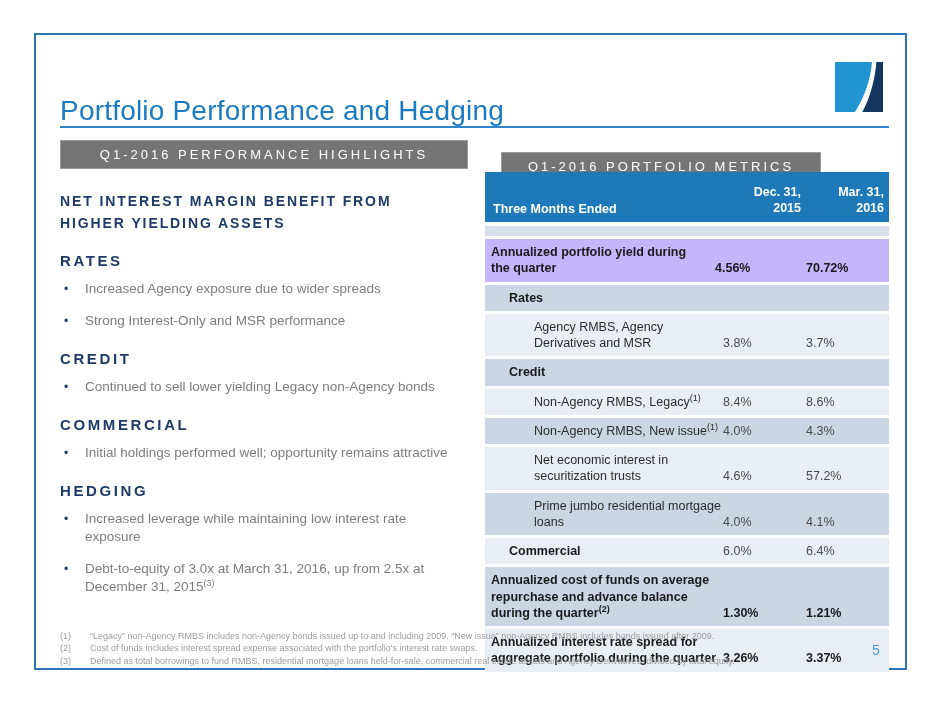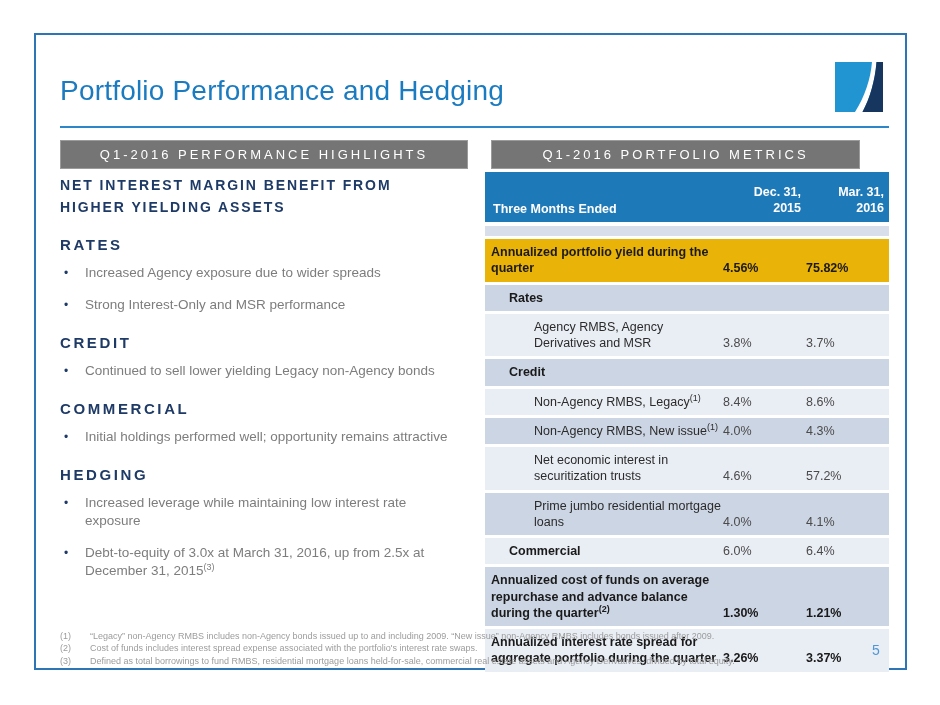--- a/index.html
+++ b/index.html
@@ -7,36 +7,36 @@
     width:940px;height:705px;position:relative;background:#ffffff;
     font-family:"Liberation Sans","DejaVu Sans",sans-serif;
     -webkit-font-smoothing:antialiased;
   }
   .slide{
     position:absolute;left:34px;top:33px;width:869px;height:633px;
     border:2px solid #2e75b5;background:#ffffff;
   }
   .logo{position:absolute;left:799px;top:27px;width:48px;height:50px;}
   .title{
-    position:absolute;left:24px;top:40px;width:700px;
+    position:absolute;left:24px;top:60px;width:700px;
     font-size:28px;color:#1b7bc0;letter-spacing:.2px;
   }
   .title-rule{
     position:absolute;left:24px;top:91px;width:829px;height:2px;background:#2e86c8;
   }
   .bar{
     position:absolute;top:105px;height:29px;background:#757575;border:1px solid #9b9b9b;
     box-sizing:border-box;display:flex;align-items:center;justify-content:center;
     color:#ffffff;font-size:13px;letter-spacing:3px;
   }
   .bar-left{left:24px;width:408px;}
-  .bar-right{left:455px;width:369px;}
+  .bar-right{left:465px;width:320px;margin-top:12px;}
 
   
-  .left-col{position:absolute;left:24px;top:140px;width:414px;}
+  .left-col{position:absolute;left:24px;top:156px;width:414px;}
   .nim{
     color:#1e3a66;font-size:14px;font-weight:600;letter-spacing:1.9px;
     line-height:1.55;width:398px;margin-bottom:18px;
   }
   .sec-title{
     color:#1e3a66;font-size:15px;font-weight:600;letter-spacing:2.6px;
     margin:20px 0 11px 0;
   }
   .bullet{
     display:flex;margin:0 0 13px 4px;color:#7d7d7d;font-size:13.5px;line-height:1.35;
@@ -53,21 +53,21 @@
   }
   .thead .tlabel{flex:1;padding:0 0 6px 8px;}
   .thead .tcol{width:78px;text-align:right;padding:0 5px 6px 0;line-height:1.3;}
   .spacer{height:10px;background:#d8dfeb;margin-top:4px;}
   .row{
     display:flex;align-items:flex-end;margin-top:3px;
     font-size:12.5px;color:#2b2b2b;line-height:1.3;
   }
   .row .rlabel{flex:1;padding:5px 2px 5px 6px;}
   .row .rval{width:78px;text-align:left;padding:5px 5px 5px 0;color:#4a4a4a;}
-  .row.shade-w{background:#eab308;}
+  .row.shade-w{background:#c4b5fd;gap:8px;}
   .row.shade-l{background:#e9edf4;}
   .row.shade-d{background:#ccd5e3;}
   .row.bold .rlabel{font-weight:700;color:#1a1a1a;}
   .row.boldvals .rval{font-weight:700;color:#1a1a1a;}
   .row.ind1 .rlabel{padding-left:24px;}
   .row.ind2 .rlabel{padding-left:49px;}
 
   
   .footnotes{position:absolute;left:24px;top:596px;width:812px;color:#9c9c9c;font-size:9px;line-height:1.25;}
   .fn{display:flex;margin-bottom:1px;}
@@ -139,21 +139,21 @@
         <div>Mar. 31,</div>
         <div>2016</div>
       </div>
     </div>
 
     <div class="spacer"></div>
 
     <div class="row shade-w bold boldvals">
       <div class="rlabel"><span>Annualized portfolio yield during the quarter</span></div>
       <div class="rval">4.56%</div>
-      <div class="rval">75.82%</div>
+      <div class="rval">70.72%</div>
     </div>
 
     <div class="row shade-d bold ind1">
       <div class="rlabel"><span>Rates</span></div>
       <div class="rval"></div>
       <div class="rval"></div>
     </div>
 
     <div class="row shade-l ind2">
       <div class="rlabel"><span>Agency RMBS, Agency Derivatives and MSR</span></div>

